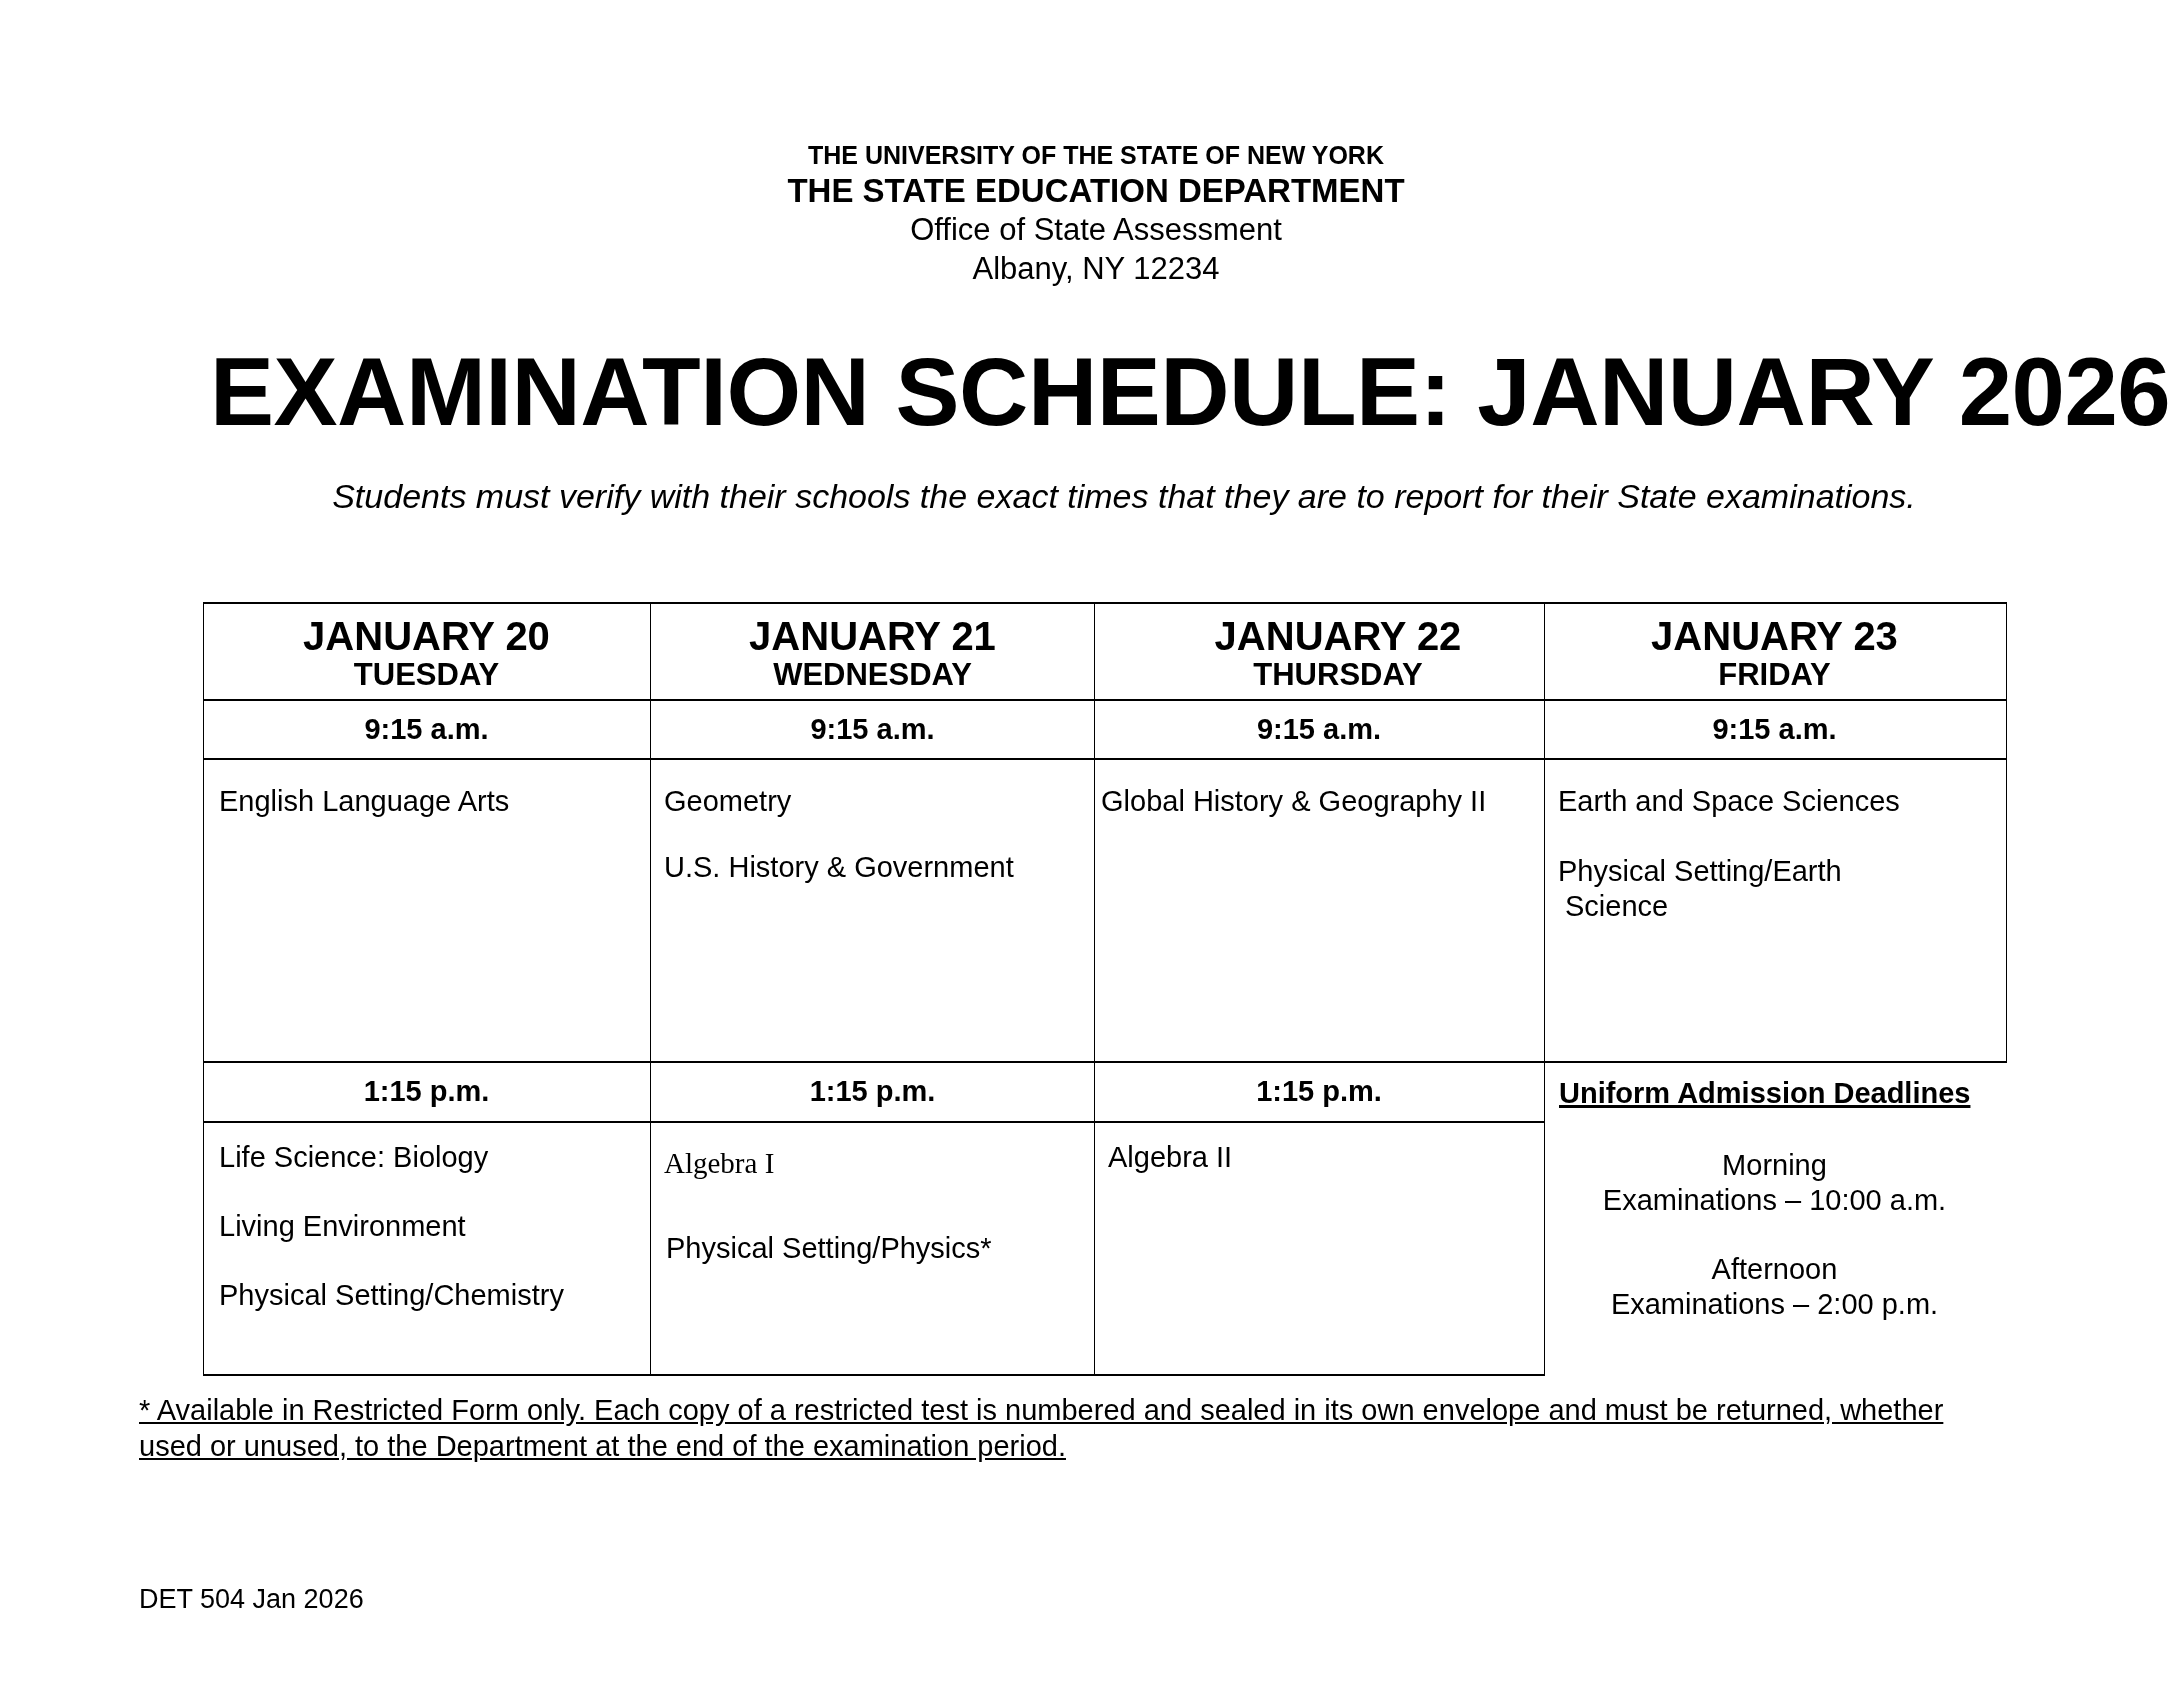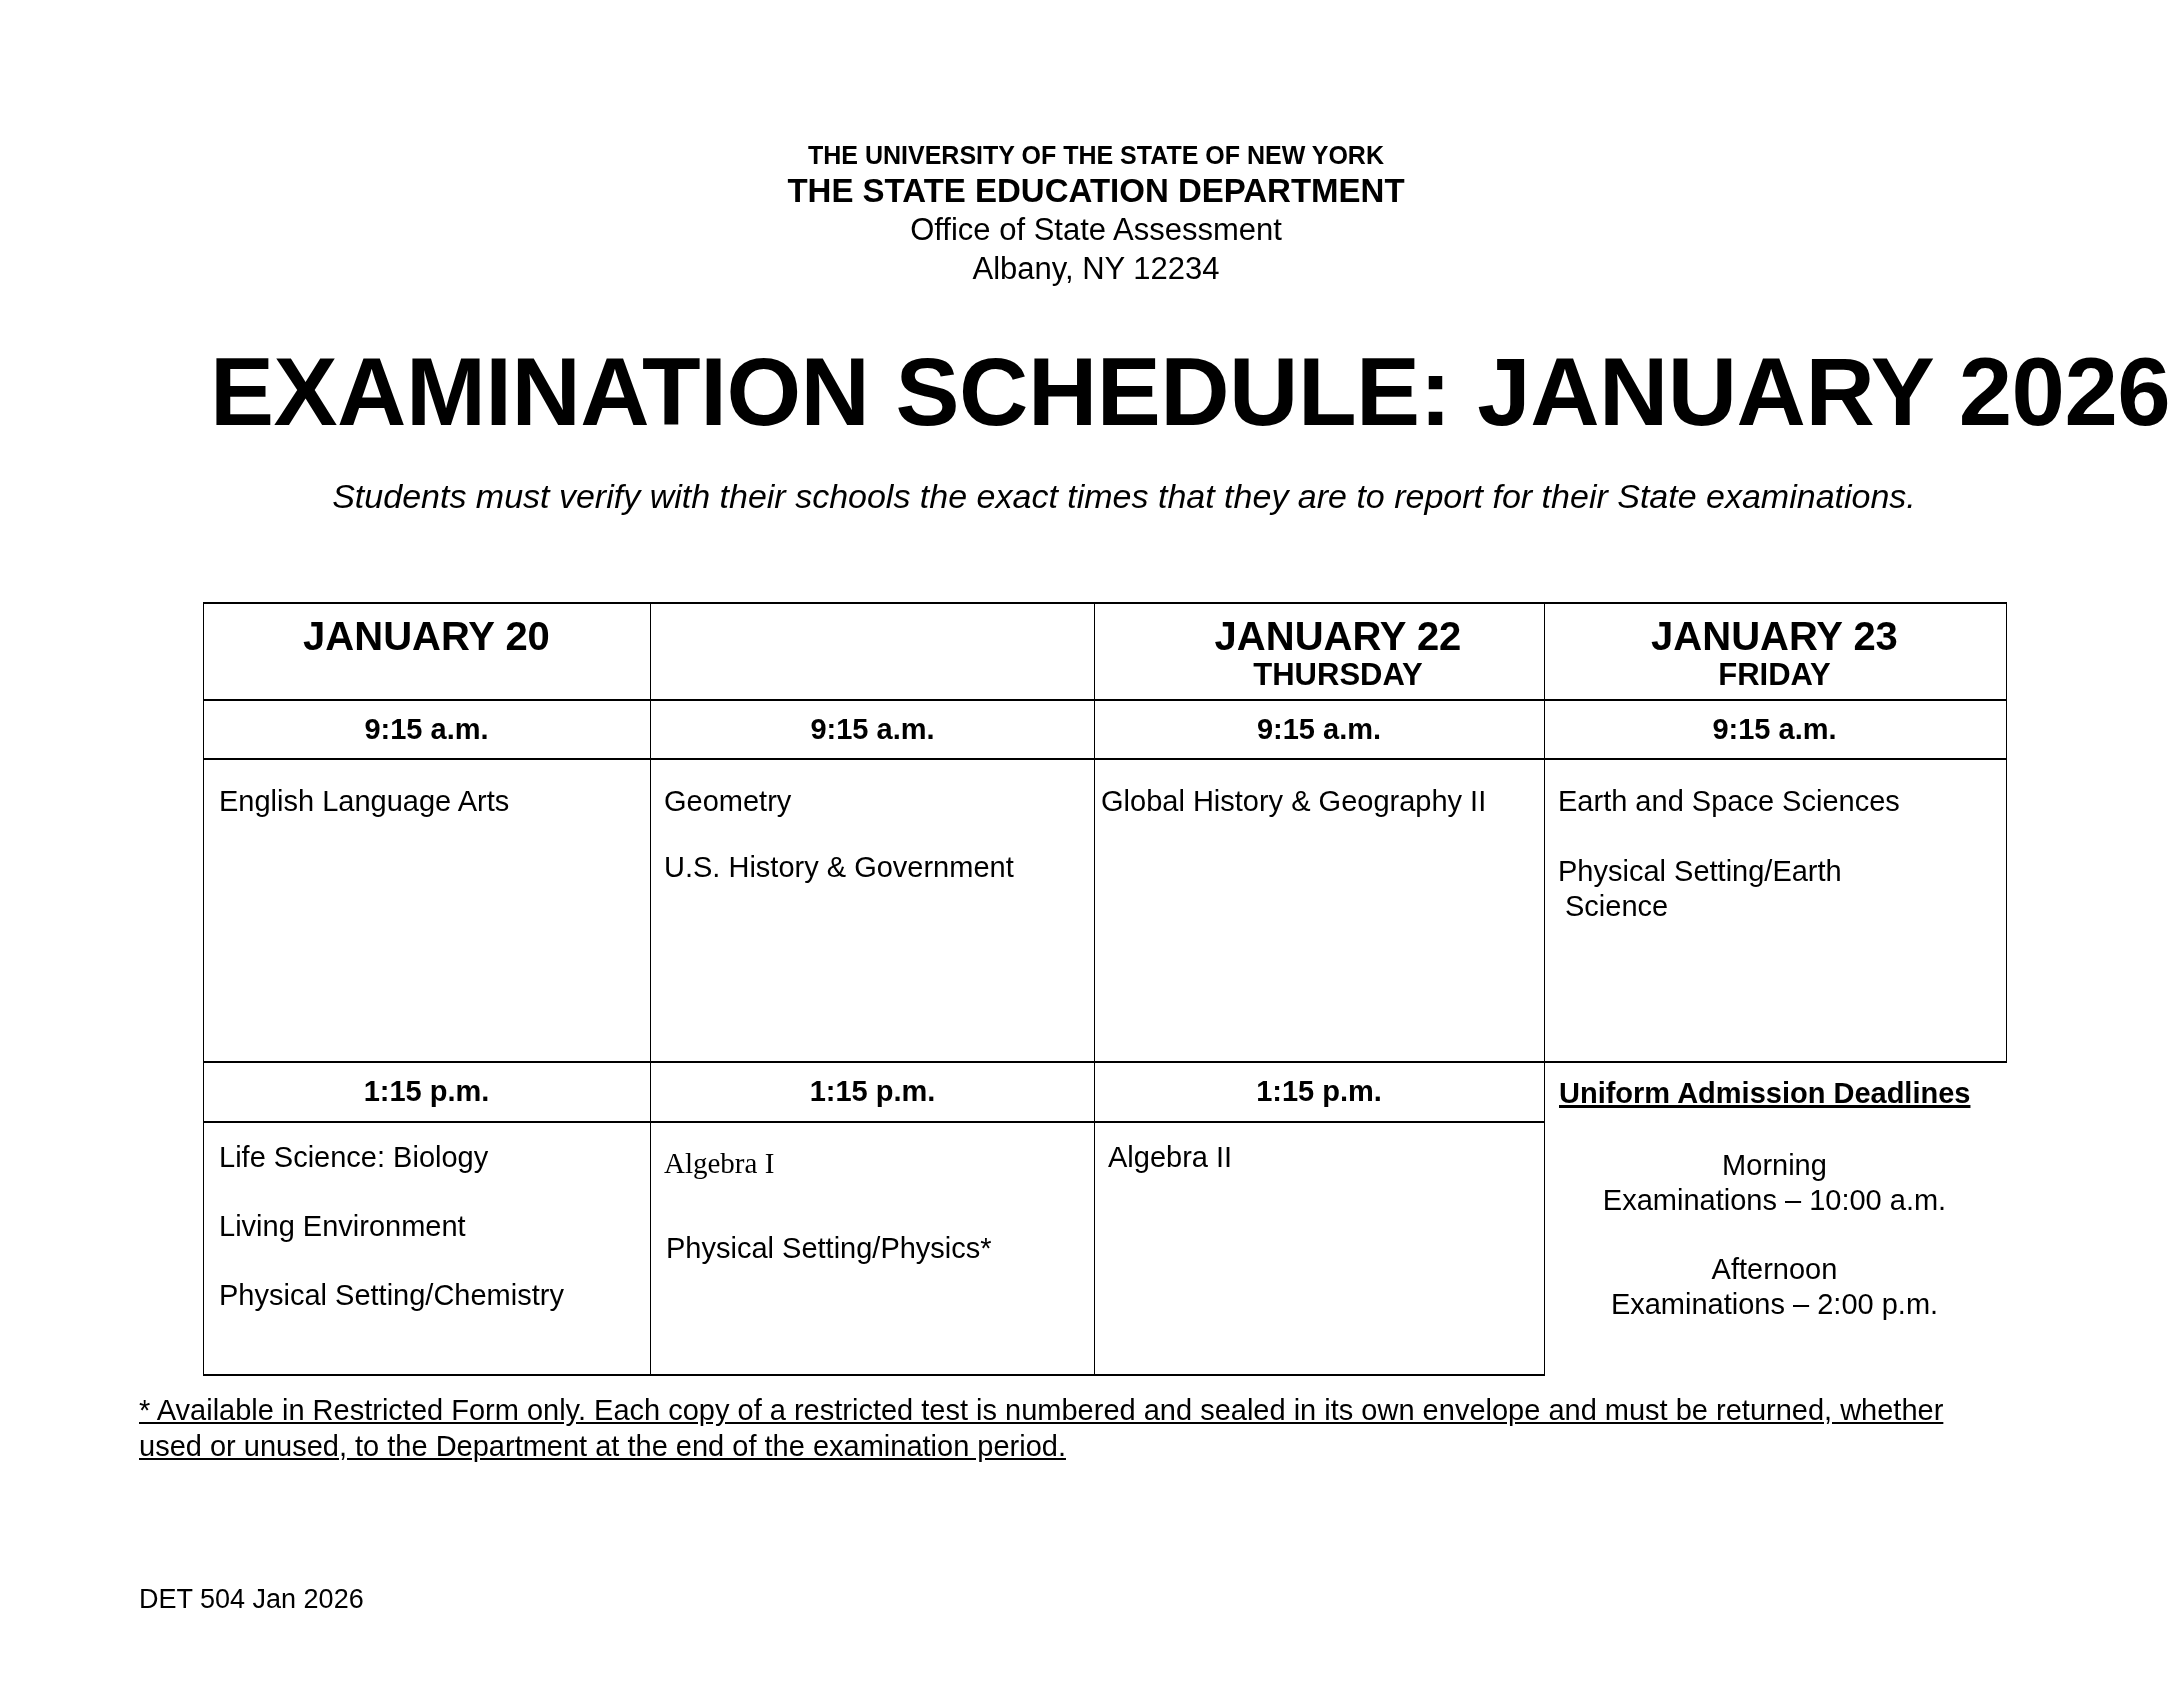--- a/index.html
+++ b/index.html
@@ -50,20 +50,25 @@
   <div class="line" style="left:0;top:772px;width:1341px;height:2px;"></div>
 
   <div class="line" style="left:0;top:0;width:1px;height:774px;"></div>
   <div class="line" style="left:447px;top:0;width:1px;height:774px;"></div>
   <div class="line" style="left:891px;top:0;width:1px;height:774px;"></div>
   <div class="line" style="left:1341px;top:0;width:1px;height:774px;"></div>
   <div class="line" style="left:1803px;top:0;width:1px;height:461px;"></div>
 
   <div class="cell dayhead" style="left:0;top:0;width:447px;height:97px;">
     <div class="date">JANUARY 20</div>
+    <div class="dow">TUESDAY</div>
+  </div>
+  <div class="cell dayhead" style="left:447px;top:0;width:445px;height:97px;">
+    <div class="date">JANUARY 21</div>
+    <div class="dow">WEDNESDAY</div>
   </div>
   <div class="cell dayhead" style="left:891px;top:0;width:450px;height:97px;padding-left:38px;">
     <div class="date">JANUARY 22</div>
     <div class="dow">THURSDAY</div>
   </div>
   <div class="cell dayhead" style="left:1341px;top:0;width:461px;height:97px;">
     <div class="date">JANUARY 23</div>
     <div class="dow">FRIDAY</div>
   </div>
 

